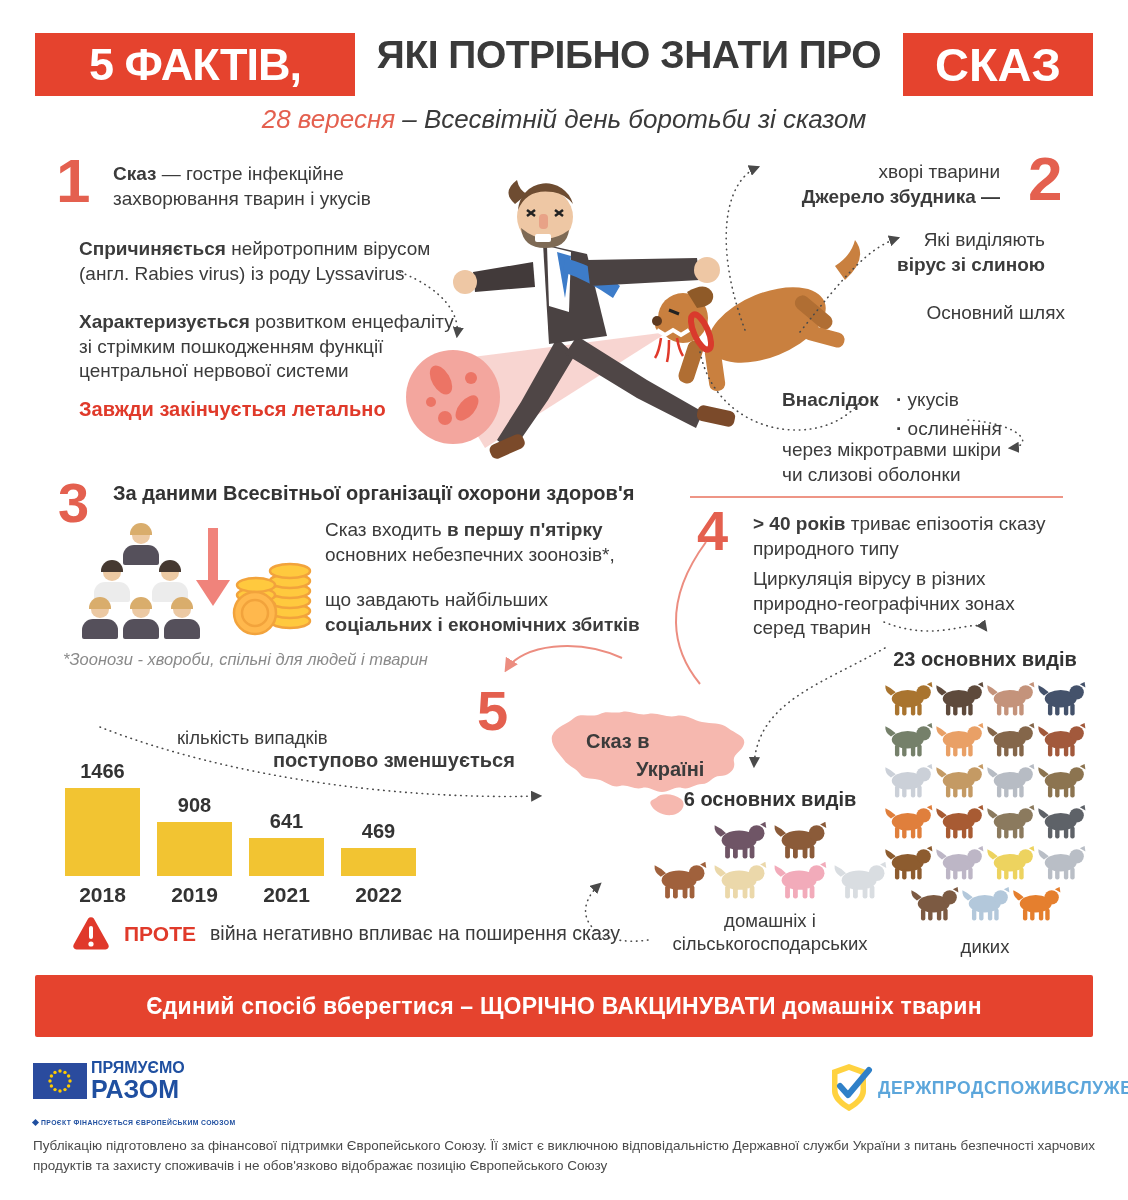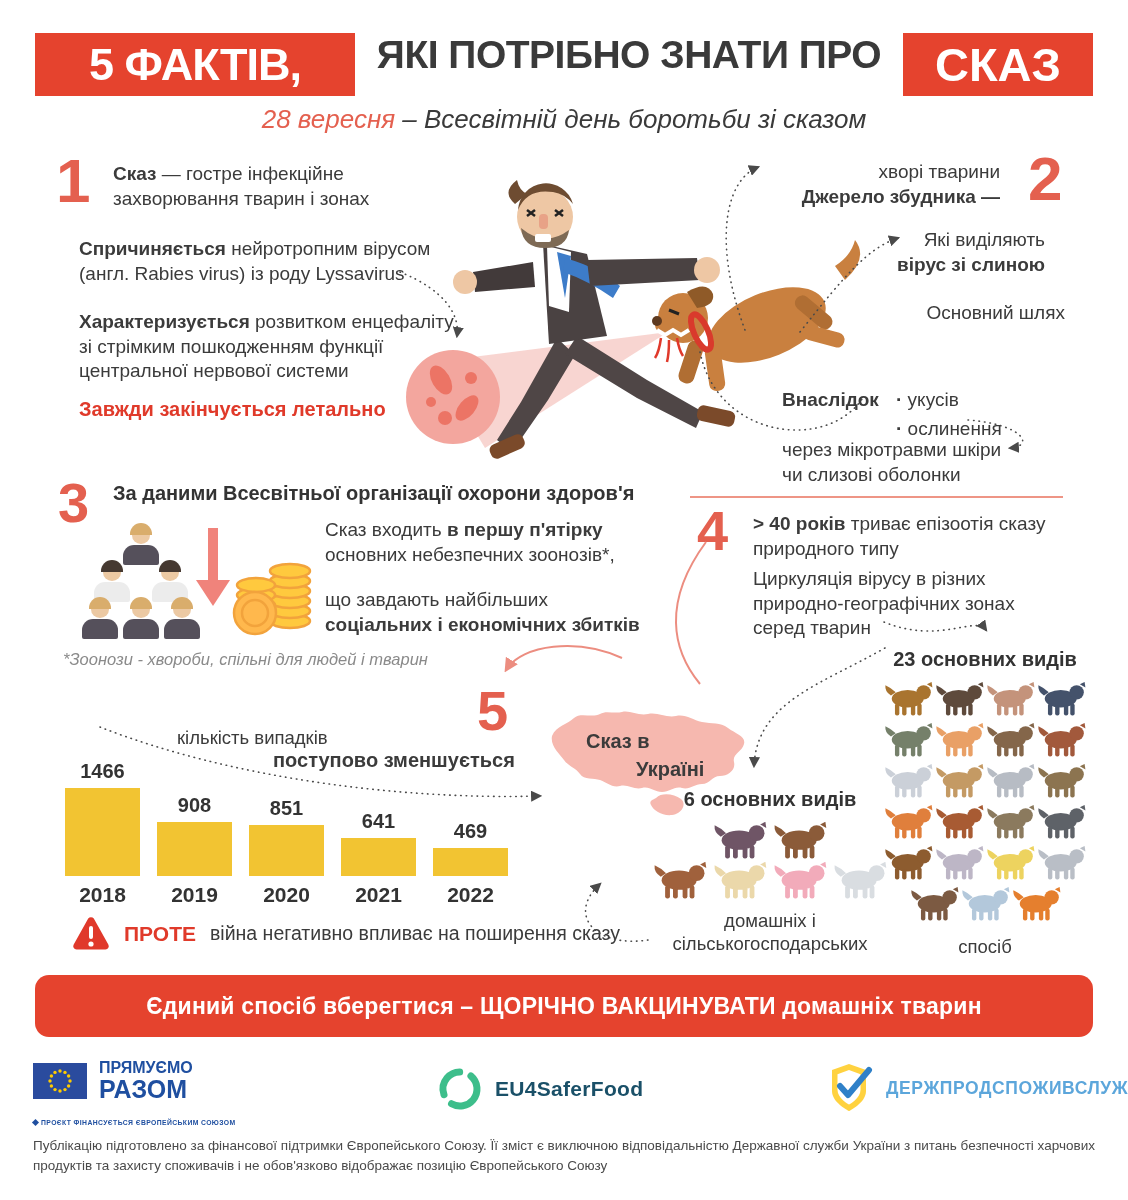--- a/index.html
+++ b/index.html
@@ -60,24 +60,24 @@
   #warning-label{color:var(--redtext);font-weight:800;font-size:21px}
   #warning-text{font-size:19.5px}
   
   .species-title{font-size:20px;font-weight:bold;color:#333;text-align:center}
   .species-caption{font-size:18.5px;text-align:center;line-height:1.25}
   .animal{display:inline-flex;align-items:center;justify-content:center}
   .animal svg{display:block}
   #wild-grid{display:flex;flex-wrap:wrap;justify-content:center;width:204px;row-gap:4px}
   .dom-row{display:flex;justify-content:center;gap:4px}
   
-  #banner{position:absolute;left:35px;top:975px;width:1058px;height:62px;background:var(--accent);border-radius:14px;display:flex;align-items:center;justify-content:center}
+  #banner{position:absolute;left:35px;top:975px;width:1058px;height:62px;background:var(--accent);border-radius:2px;display:flex;align-items:center;justify-content:center}
   #banner span{color:#fff;font-weight:800;font-size:23px;letter-spacing:0.2px}
   
-  .logo-row{display:flex;align-items:center;gap:12px}
+  .logo-row{display:flex;align-items:center;gap:4px}
   #eu-text1{font-size:16px;font-weight:800;color:var(--blue-eu);line-height:1}
   #eu-text2{font-size:25px;font-weight:800;color:var(--blue-eu);line-height:1.05}
   #eu-sub{position:absolute;left:33px;top:1119px;font-size:6.8px;font-weight:bold;color:var(--blue-eu);letter-spacing:0.4px;display:flex;align-items:center;gap:3px}
   .diamond{width:5px;height:5px;background:var(--blue-eu);transform:rotate(45deg)}
   #eu4-text{font-size:21px;font-weight:800;color:var(--teal-logo);letter-spacing:0.3px}
   #dpss-text{font-size:17.5px;font-weight:bold;color:var(--blue-dpss);letter-spacing:0.6px}
   #disclaimer{position:absolute;left:33px;top:1136px;width:1064px;font-size:13.5px;color:#4a4a4a;line-height:1.5}
   svg{overflow:visible}
 </style>
 </head>
@@ -114,21 +114,21 @@
     <div id="badge-right" class="badge">
         <span>СКАЗ</span>
       </div>
   </div>
   <div id="subtitle">
     <span class="date">28 вересня</span><span> – Всесвітній день боротьби зі сказом</span>
   </div>
 
   <div class="num" style="left:56px;top:150px;font-size:62px">1</div>
   <div class="abs txt" style="left:113px;top:162px;width:360px">
-    <b>Сказ</b><span> — гостре інфекційне захворювання тварин і зонах</span>
+    <b>Сказ</b><span> — гостре інфекційне захворювання тварин і укусів</span>
   </div>
   <div class="abs txt" style="left:79px;top:237px;width:385px">
     <b>Спричиняється</b><span> нейротропним вірусом (англ. Rabies virus) із роду Lyssavirus</span>
   </div>
   <div class="abs txt" style="left:79px;top:310px;width:390px">
     <b>Характеризується</b><span> розвитком енцефаліту зі стрімким пошкодженням функції центральної нервової системи</span>
   </div>
   <div class="abs fatal" style="left:79px;top:398px">Завжди закінчується летально</div>
 
   <svg class="abs" style="left:415px;top:140px" width="460" height="340" viewBox="0 0 460 340">
@@ -296,25 +296,20 @@
         <div class="bar-value">1466</div>
         <div class="bar-rect" style="height: 88px; background: rgb(242, 196, 50);"></div>
         <div class="bar-year">2018</div>
       </div>
       <div class="bar-col">
         <div class="bar-value">908</div>
         <div class="bar-rect" style="height: 54px; background: rgb(242, 196, 50);"></div>
         <div class="bar-year">2019</div>
       </div>
       <div class="bar-col">
-        <div class="bar-value">851</div>
-        <div class="bar-rect" style="height: 51px; background: rgb(242, 196, 50);"></div>
-        <div class="bar-year">2020</div>
-      </div>
-      <div class="bar-col">
         <div class="bar-value">641</div>
         <div class="bar-rect" style="height: 38px; background: rgb(242, 196, 50);"></div>
         <div class="bar-year">2021</div>
       </div>
       <div class="bar-col">
         <div class="bar-value">469</div>
         <div class="bar-rect" style="height: 28px; background: rgb(242, 196, 50);"></div>
         <div class="bar-year">2022</div>
       </div>
     </div>
@@ -483,21 +478,21 @@
           <svg width="51" height="37" viewBox="0 0 64 44" fill="#b3c8db">
             <use href="#quad"></use>
           </svg>
         </span>
         <span class="animal" title="fox">
           <svg width="51" height="37" viewBox="0 0 64 44" fill="#e57f2e">
             <use href="#quad"></use>
           </svg>
         </span>
       </div>
-    <div class="species-caption" style="margin-top:12px">спосіб</div>
+    <div class="species-caption" style="margin-top:12px">диких</div>
   </div>
 
   <svg class="abs" style="left:0;top:0;pointer-events:none" width="1128" height="1200" viewBox="0 0 1128 1200">
     <g fill="none" stroke="#4a4a4a" stroke-width="1.6" stroke-linecap="round" stroke-dasharray="0.5 5">
       <path d="M400 272 C445 290 460 315 457 336" marker-end="url(#arr-dark)"></path>
       <path d="M745 330 C715 250 722 182 758 167" marker-end="url(#arr-dark)"></path>
       <path d="M800 332 C845 275 868 248 898 238" marker-end="url(#arr-dark)"></path>
       <path d="M968 420 C1022 424 1036 446 1010 448" marker-end="url(#arr-dark)"></path>
       <path d="M100 727 C230 778 400 800 540 796" marker-end="url(#arr-dark)"></path>
       <path d="M648 940 C596 948 566 915 600 884" marker-end="url(#arr-dark)"></path>
@@ -536,26 +531,20 @@
     <div>
       <div id="eu-text1">ПРЯМУЄМО</div>
       <div id="eu-text2">РАЗОМ</div>
     </div>
   </div>
   <div id="eu-sub">
     <span class="diamond"></span>
     <span>ПРОЄКТ ФІНАНСУЄТЬСЯ ЄВРОПЕЙСЬКИМ СОЮЗОМ</span>
   </div>
 
-  <div class="abs logo-row" style="left:437px;top:1066px">
-    <svg width="46" height="46" viewBox="0 0 46 46">
-      <circle cx="23" cy="23" r="17" fill="none" stroke="var(--green-logo)" stroke-width="7" stroke-dasharray="50 12 32 14" stroke-linecap="round" transform="rotate(-50 23 23)"></circle>
-    </svg>
-    <span id="eu4-text">EU4SaferFood</span>
-  </div>
 
   <div class="abs logo-row" style="left:828px;top:1062px">
     <svg width="46" height="52" viewBox="0 0 46 52">
       <path d="M21 2 L38 8 V29 C38 41 21 49 21 49 C21 49 4 41 4 29 V8 Z" fill="#ffd23f"></path>
       <path d="M21 8 L32.5 12.2 V28 C32.5 36.5 21 42.5 21 42.5 C21 42.5 9.5 36.5 9.5 28 V12.2 Z" fill="#fff"></path>
       <path d="M12 24 L20 33 L41 8" fill="none" stroke="#2f80c8" stroke-width="6" stroke-linecap="round" stroke-linejoin="round"></path>
     </svg>
     <span id="dpss-text">ДЕРЖПРОДСПОЖИВСЛУЖБА</span>
   </div>
 

